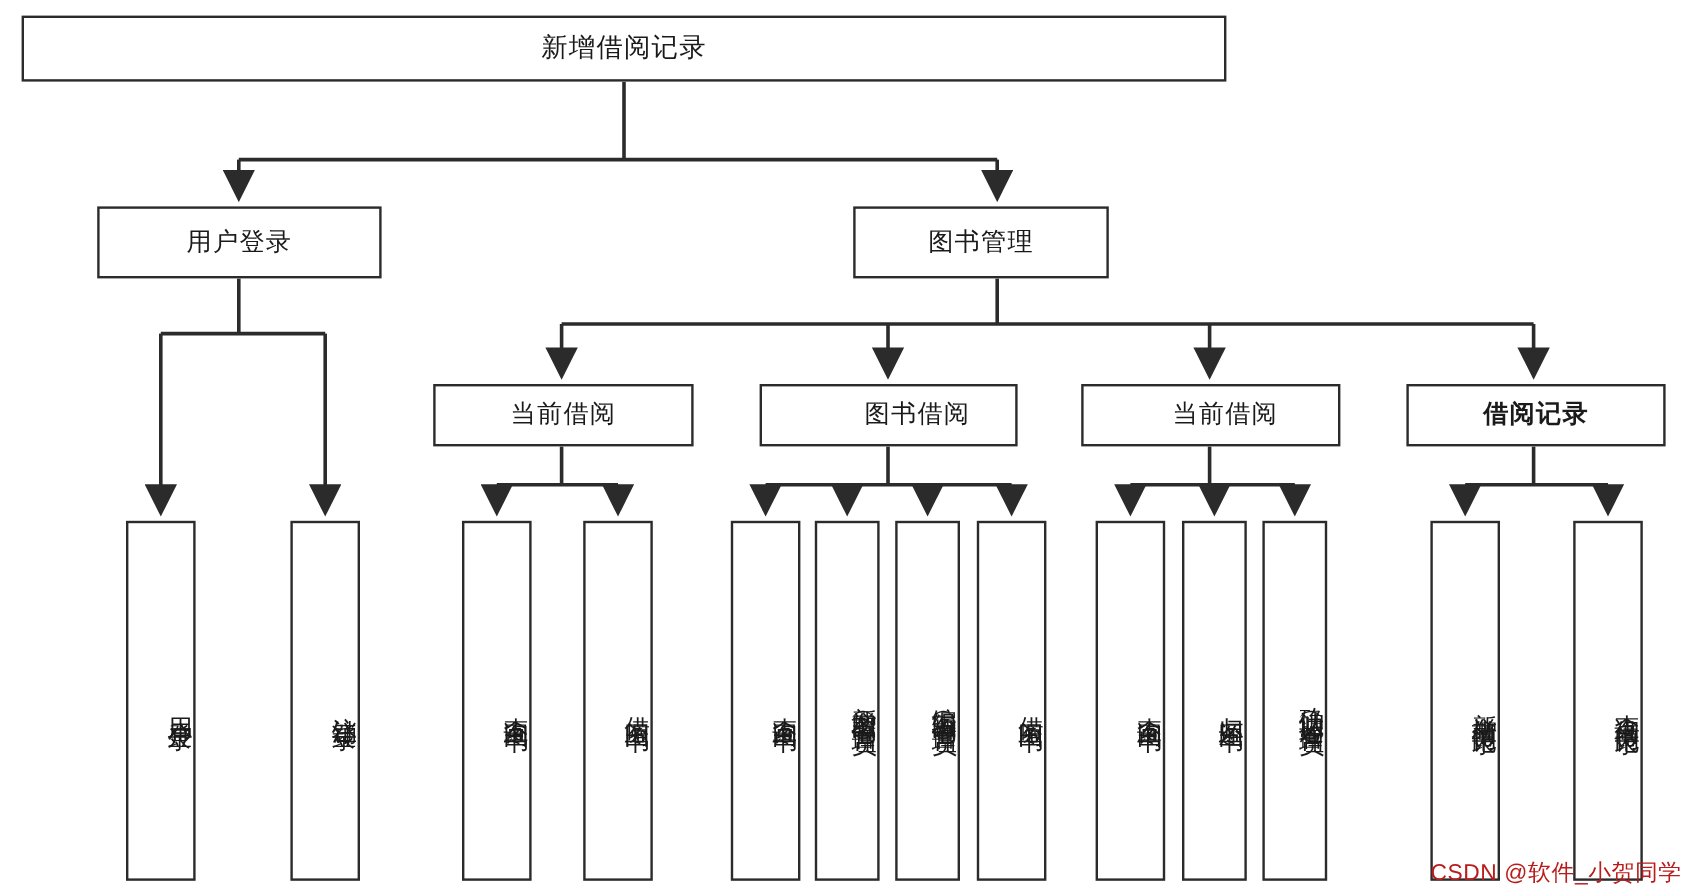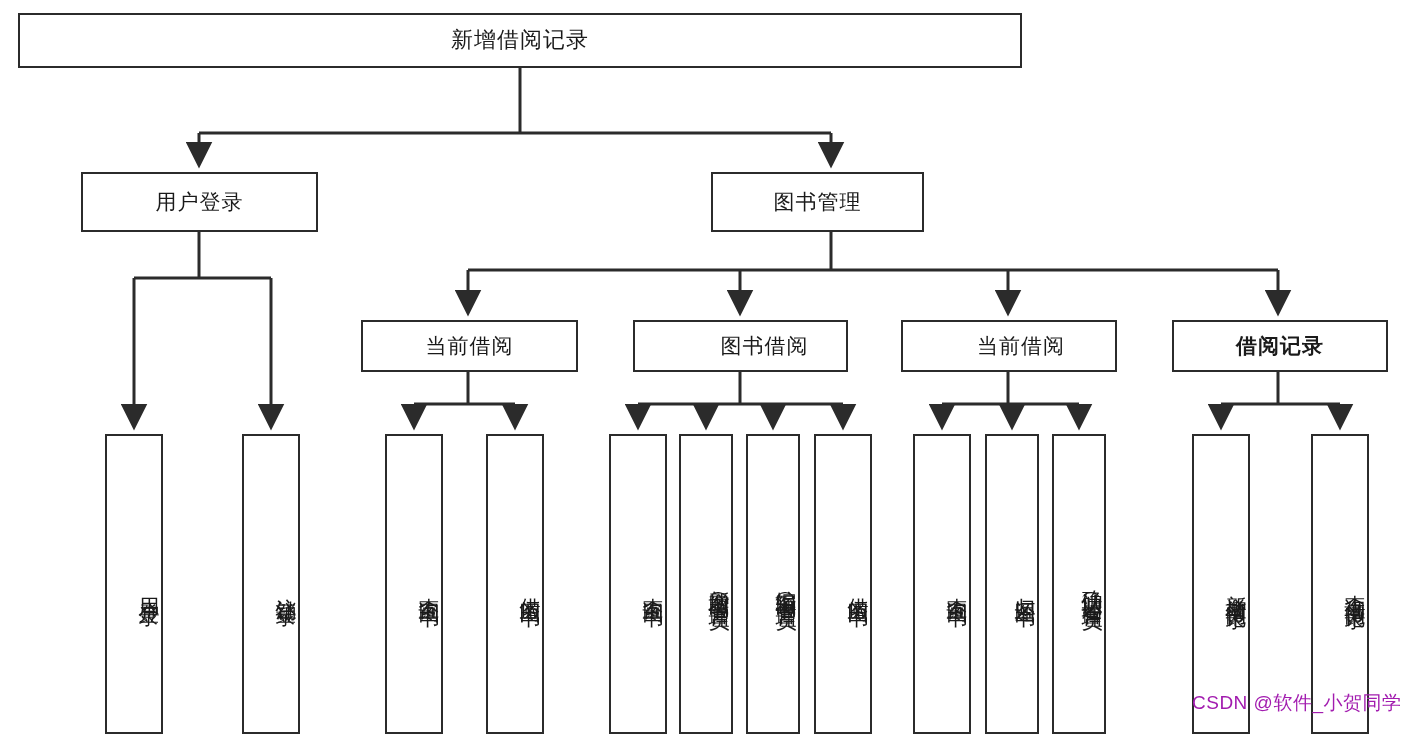--- a/index.html
+++ b/index.html
@@ -138,15 +138,15 @@
   <div class="node vert" style="left: 609px; top: 434px; width: 58px; height: 300px;">查询图书</div>
   <div class="node vert tall-text" style="left: 679px; top: 434px; width: 54px; height: 300px;">新增图书（管理员）</div>
   <div class="node vert tall-text" style="left: 746px; top: 434px; width: 54px; height: 300px;">编辑图书（管理员）</div>
   <div class="node vert" style="left: 814px; top: 434px; width: 58px; height: 300px;">借阅图书</div>
   <div class="node vert" style="left: 913px; top: 434px; width: 58px; height: 300px;">查询图书</div>
   <div class="node vert" style="left: 985px; top: 434px; width: 54px; height: 300px;">归还图书</div>
   <div class="node vert tall-text" style="left: 1052px; top: 434px; width: 54px; height: 300px;">确认归还（管理员）</div>
   <div class="node vert" style="left: 1192px; top: 434px; width: 58px; height: 300px;">新增借阅记录</div>
   <div class="node vert" style="left: 1311px; top: 434px; width: 58px; height: 300px;">查询借阅记录</div>
 
-  <div class="watermark" style="left: 1192px; top: 690px; color: #a21caf;">CSDN @软件_小贺同学</div>
+  <div class="watermark" style="left: 1192px; top: 714px; color: #b91c1c;">CSDN @软件_小贺同学</div>
 
 </div>
 
 </body></html>

